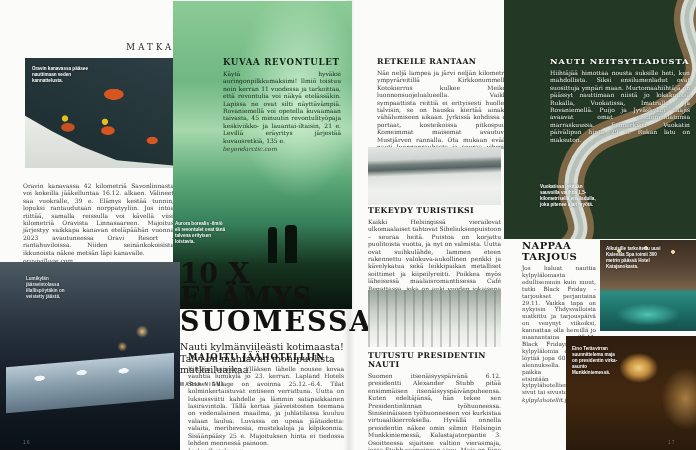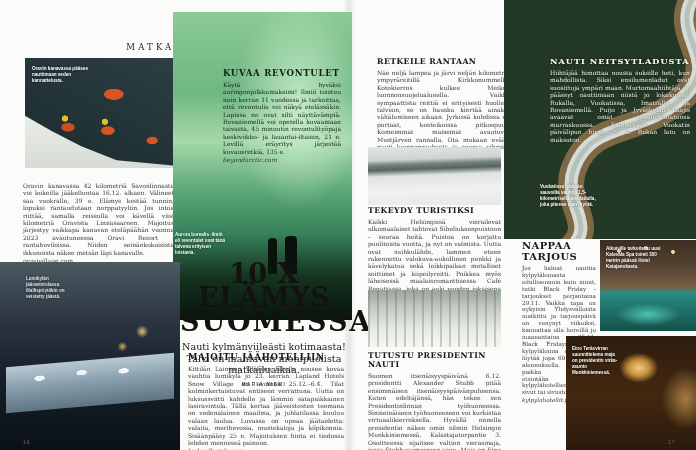--- a/index.html
+++ b/index.html
@@ -18,21 +18,21 @@
     margin:0 0 3px 0;font-size:8.6px;font-weight:700;letter-spacing:.7px;
     color:#181816;font-family:"DejaVu Serif",serif;
   }
   .rp h3{font-size:7.8px;letter-spacing:.4px;}
   article .body{
     margin:0;font-size:6px;line-height:7.4px;text-align:justify;color:#3a3a38;
   }
   article .link{
     display:block;font-style:italic;font-size:6px;line-height:7.4px;color:#3a3a38;margin-top:1px;
   }
-  .headline-block{position:absolute;text-align:center;color:#12120f;}
+  .headline-block{position:absolute;text-align:left;color:#12120f;}
   .headline-block h1{
     margin:0;font-size:27px;line-height:24px;font-weight:700;letter-spacing:.5px;
   }
   .headline-block .stand{
     margin:7px 0 0 0;font-size:9.6px;line-height:11.5px;color:#1c1c1a;
   }
   .headline-block .byline{
     margin-top:6px;font-family:"Liberation Sans",sans-serif;font-size:4.6px;
     font-weight:bold;letter-spacing:1.4px;color:#4a4a48;
   }
@@ -128,21 +128,21 @@
 <div class="photo photo-oravi" style="left:25px;top:58px;width:148px;height:110px;">
   <div class="snow-wedge"></div>
   <span class="caption" style="left:7px;top:8px;width:58px;">Oravin kanavassa pääsee nauttimaan veden kannattelusta.</span>
 </div>
 
 <article style="left:23px;top:182px;width:151px;">
   <p class="body">Oravin kanavassa 42 kilometriä Savonlinnasta voi kokeilla jääkelluntaa 16.12. alkaen. Välineet saa vuokralle, 39 e. Elämys kestää tunnin, lopuksi rantaudutaan norppatyyliin. Jos intoa riittää, samalla reissulla voi kävellä viisi kilometriä Oravista Linnasaareen. Majoitus järjestyy vaikkapa kanavan eteläpäähän vuonna 2023 avautuneessa Oravi Resort -rantahuviloissa. Niiden seinänkokoisista ikkunoista näkee metsän läpi kanavalle.</p>
   <span class="link">oravivillage.com</span>
 </article>
 
-<div class="photo photo-aurora" style="left:173px;top:12px;width:179px;height:308px;">
+<div class="photo photo-aurora" style="left:173px;top:1px;width:179px;height:308px;">
   <div class="figure" style="left:95px;top:226px;width:9px;height:36px;"></div>
   <div class="figure" style="left:112px;top:224px;width:12px;height:38px;"></div>
   <article class="aurora-article" style="left:50px;top:56px;width:118px;">
     <h3>KUVAA REVONTULET</h3>
     <p class="body">Käytä hyväksi auringonpilkkumaksimi! Ilmiö toistuu noin kerran 11 vuodessa ja tarkoittaa, että revontulia voi näkyä etelässäkin. Lapissa ne ovat silti näyttävämpiä. Rovaniemellä voi opetella kuvaamaan taivasta, 45 minuutin revontulityöpaja keskiviikko- ja lauantai-iltaisin, 21 e. Levillä eräyritys järjestää kuvausretkiä, 135 e.</p>
     <span class="link">beyondarctic.com</span>
   </article>
   <span class="caption" style="left:2px;top:220px;width:52px;">Aurora borealis -ilmiö eli revontulet ovat tänä talvena erityisen loistavia.</span>
 </div>
 

